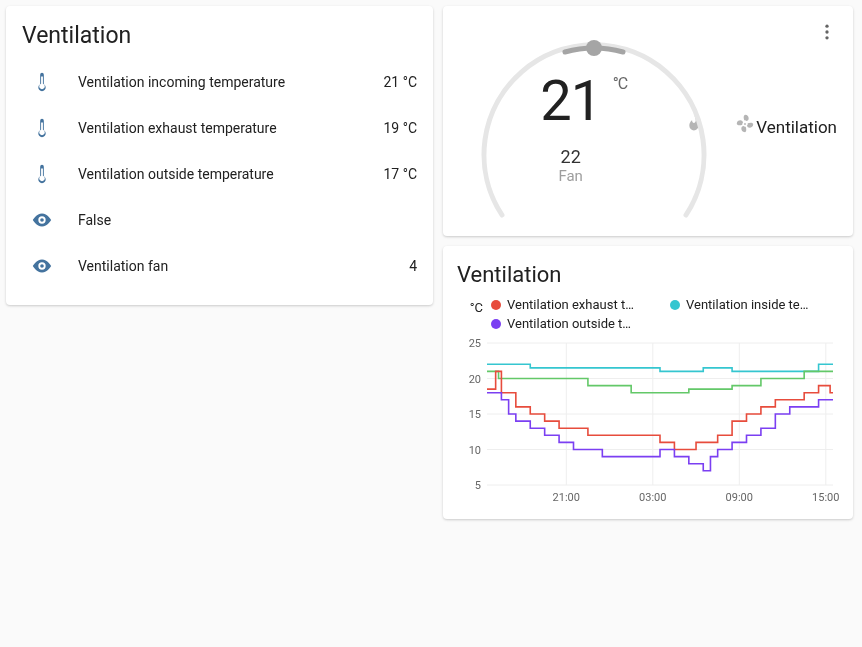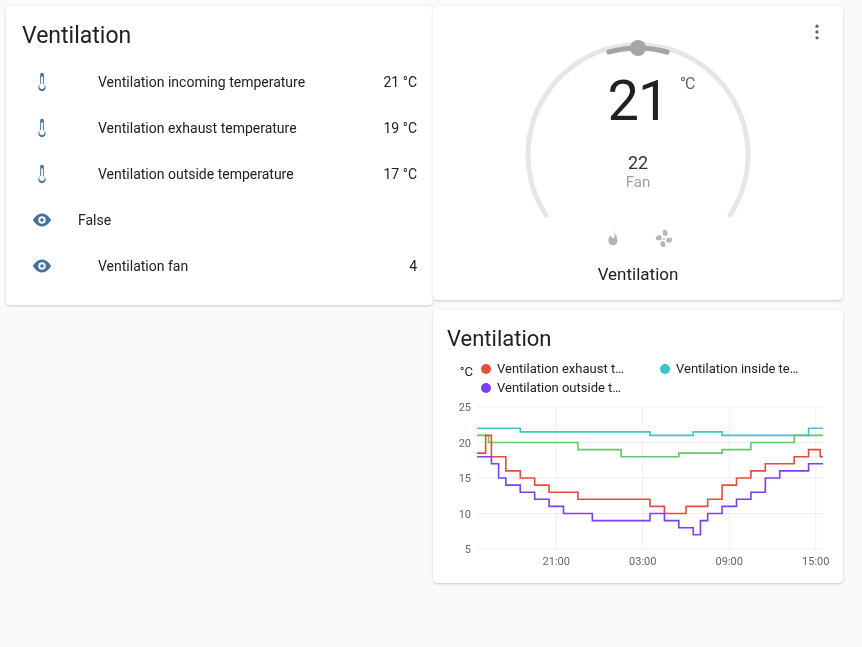--- a/index.html
+++ b/index.html
@@ -5,20 +5,21 @@
   * { box-sizing: border-box; margin: 0; padding: 0; }
   body {
     font-family: Roboto, -apple-system, BlinkMacSystemFont, "Segoe UI", Helvetica, Arial, sans-serif;
     background: #fafafa;
     color: #212121;
     padding: 6px;
     width: 862px;
   }
   .grid {
     display: flex;
+    gap: 10px;
     align-items: flex-start;
   }
   .col-left { width: 427px; display: flex; flex-direction: column; gap: 10px; }
   .col-right { width: 410px; display: flex; flex-direction: column; gap: 10px; }
   .card {
     background: #fff;
     border-radius: 4px;
     box-shadow: 0 1px 3px rgba(0,0,0,0.12), 0 1px 2px rgba(0,0,0,0.08);
     padding: 16px;
   }
@@ -40,39 +41,38 @@
     justify-content: center;
     align-items: center;
     color: #44739e;
   }
   .entity-icon svg { width: 22px; height: 22px; }
   .entity-label {
     flex: 1;
     font-size: 14px;
     color: #212121;
     font-weight: 400;
-    margin-left: 20px;
   }
   .entity-value {
     font-size: 14px;
     color: #212121;
     text-align: center;
   }
   
   .thermo-card { padding: 14px 16px 16px 16px; position: relative; }
   .more-btn {
     position: absolute;
     top: 8px; right: 8px;
     width: 36px; height: 36px;
     display:flex; align-items:center; justify-content:center;
     color: #646464; cursor: pointer; border-radius: 50%;
   }
   .more-btn svg { width: 20px; height: 20px; }
   .dial-wrap {
-    display:flex; flex-direction:column; align-items:center;
+    display:flex; flex-direction:row; align-items:center;
   }
   .dial {
     position: relative;
     width: 270px; height: 200px;
   }
   .dial svg.arc {
     position:absolute; left:0; right:0; top:0; margin:auto;
   }
   .dial-center {
     position:absolute; left:0; right:0; top:48px;
@@ -85,21 +85,21 @@
     letter-spacing: -1px;
     position: relative;
     display: inline-block;
   }
   .dial-temp .deg {
     position:absolute;
     top:6px; right:-26px;
     font-size: 16px;
     color: #666;
   }
-  .dial-target { margin-top: 18px; font-size: 18px; color: #333; }
+  .dial-target { margin-top: 12px; font-size: 18px; color: #333; }
   .dial-mode { font-size: 15px; color: #9e9e9e; }
   .hvac-icons {
     margin-top: 8px;
     display:flex; gap:30px; justify-content:center;
     color: #b5b5b5;
   }
   .hvac-icons svg { width: 22px; height: 22px; }
   .hvac-icons .icon-btn { cursor:pointer; display:flex; }
   .thermo-name {
     margin-top: 14px;

